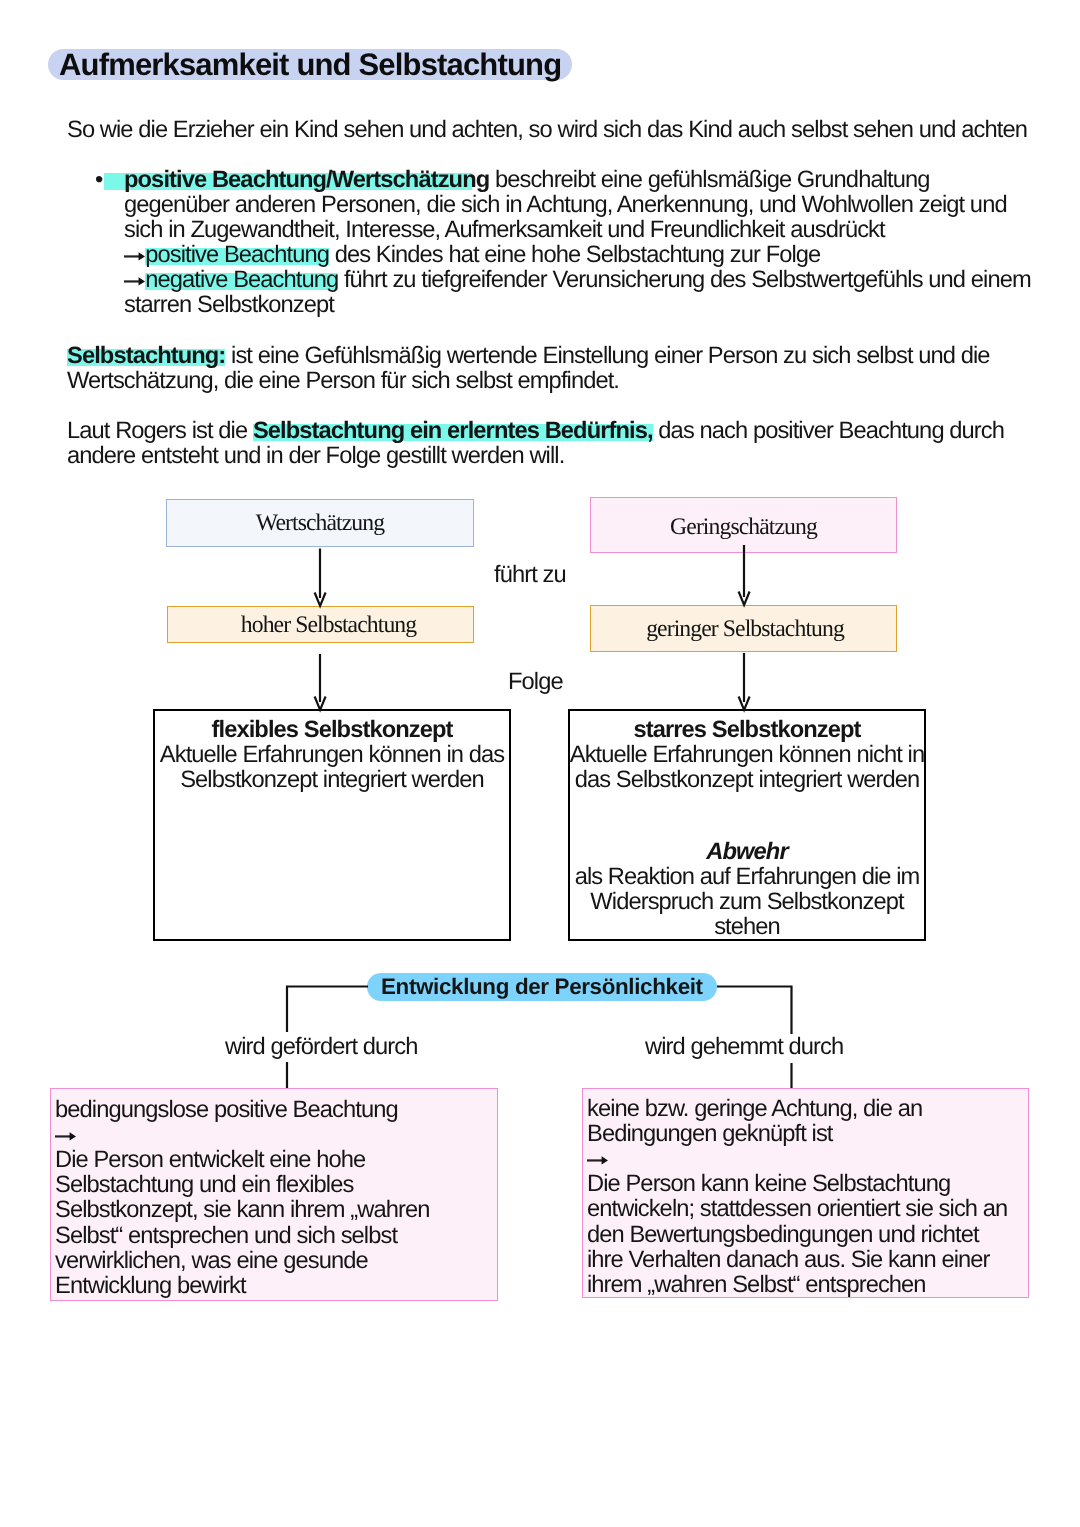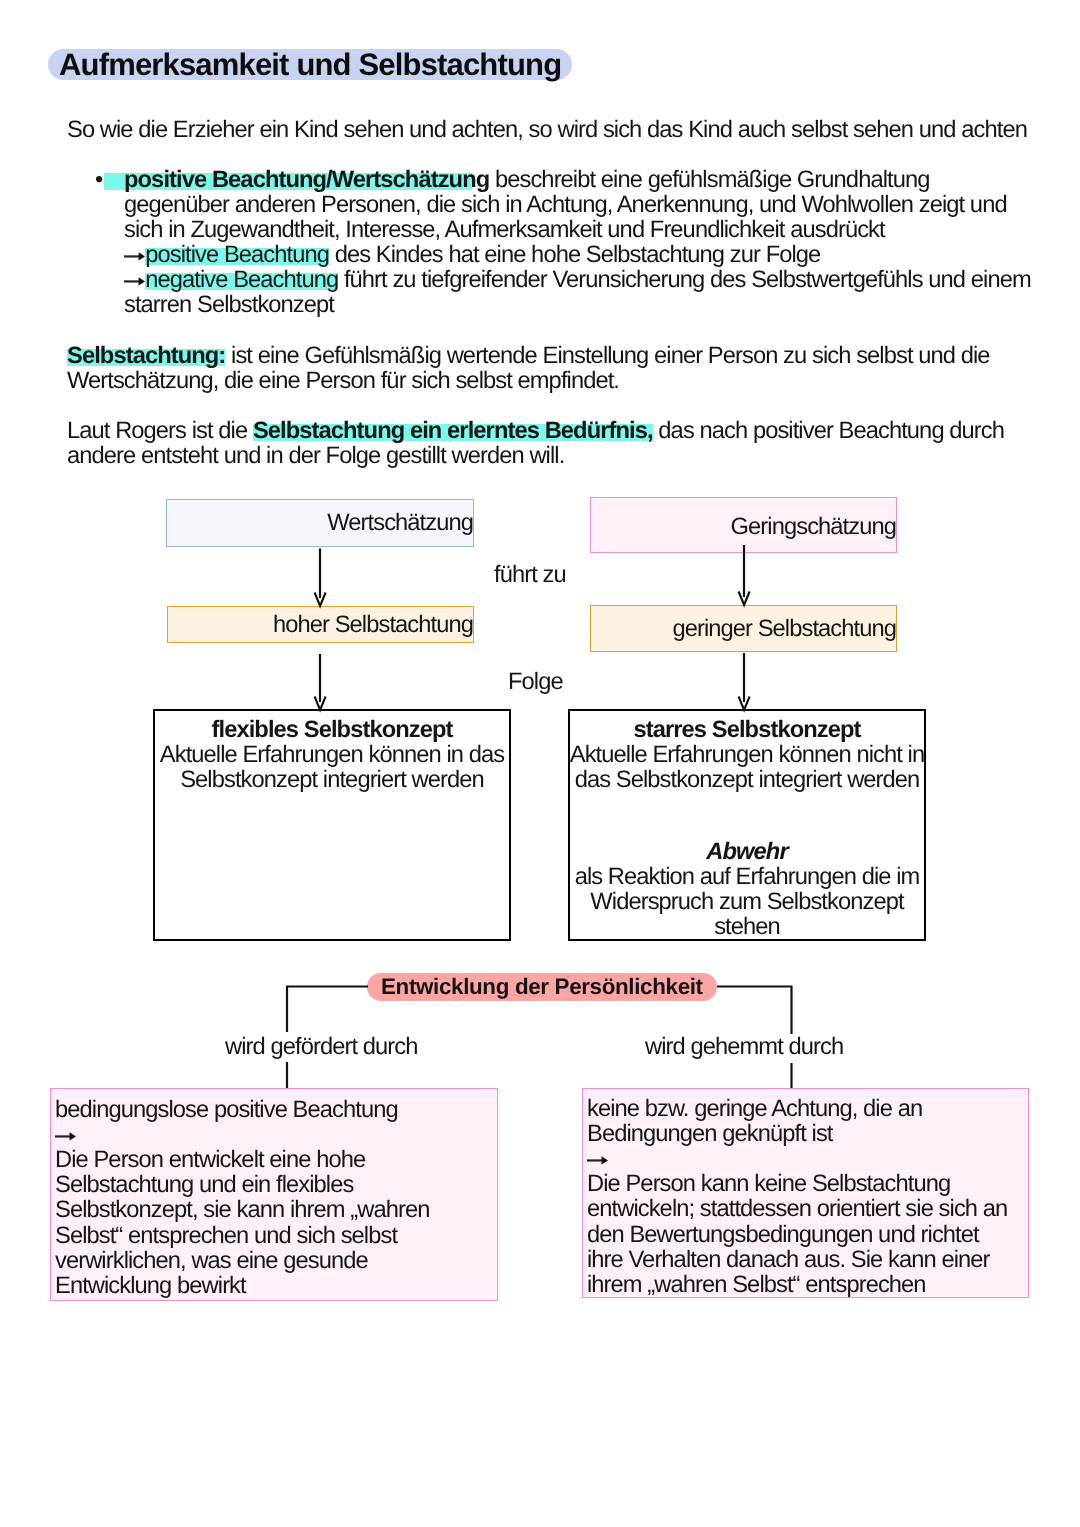--- a/index.html
+++ b/index.html
@@ -16,30 +16,30 @@
         #7bf8e9 24%, #7bf8e9 89%,
         rgba(0,0,0,0) 89%, rgba(0,0,0,0) 100%);}
   .hl{background-repeat:no-repeat;}
   .hl-lead{padding-left:20px;margin-left:-20px;border-top-left-radius:5px;border-bottom-left-radius:5px;
            background-size:calc(100% - 17px) 100%;}
   #title{left:48px;top:49px;}
   #title .cap{display:inline-block;background:#c8d2f1;border-radius:16px;
               padding:0 11px;font-size:31px;font-weight:700;letter-spacing:-0.83px;
               line-height:31px;color:#0d0d0d;}
   .dbox{position:absolute;box-sizing:border-box;display:flex;align-items:center;
-        justify-content:flex-end;font-size:23.7px;letter-spacing:-0.91px;}
+        justify-content:center;font-size:23.7px;letter-spacing:-0.91px;font-family:Liberation Serif, serif;}
   .blue{border:1.4px solid #9bb3da;background:#f3f7fc;}
   .pinkbx{border:1.7px solid #ef8ed1;background:#fdf0f8;}
   .orange{border:1.7px solid #dfa02e;background:#fdf2e2;}
   .black{border:2.2px solid #000;background:#fff;}
   .ctr{text-align:center;white-space:pre;line-height:25px;font-size:23.7px;letter-spacing:-0.91px;}
   svg.lines{position:absolute;left:0;top:0;width:1080px;height:1527px;overflow:visible;pointer-events:none;}
   .arw{display:inline-block;width:21.2px;height:11px;vertical-align:baseline;
         position:relative;top:0px;}
-  .badge{display:inline-block;background:#fca5a5;border-radius:14px;padding:0 14px;
+  .badge{display:inline-block;background:#7dd3fc;border-radius:14px;padding:0 14px;
          font-size:22.4px;font-weight:700;letter-spacing:-0.35px;line-height:28px;}
 </style>
 </head>
 <body>
 
 <div class="page">
 
   <div class="abs" id="title">
     <span class="cap">Aufmerksamkeit und Selbstachtung</span>
   </div>

